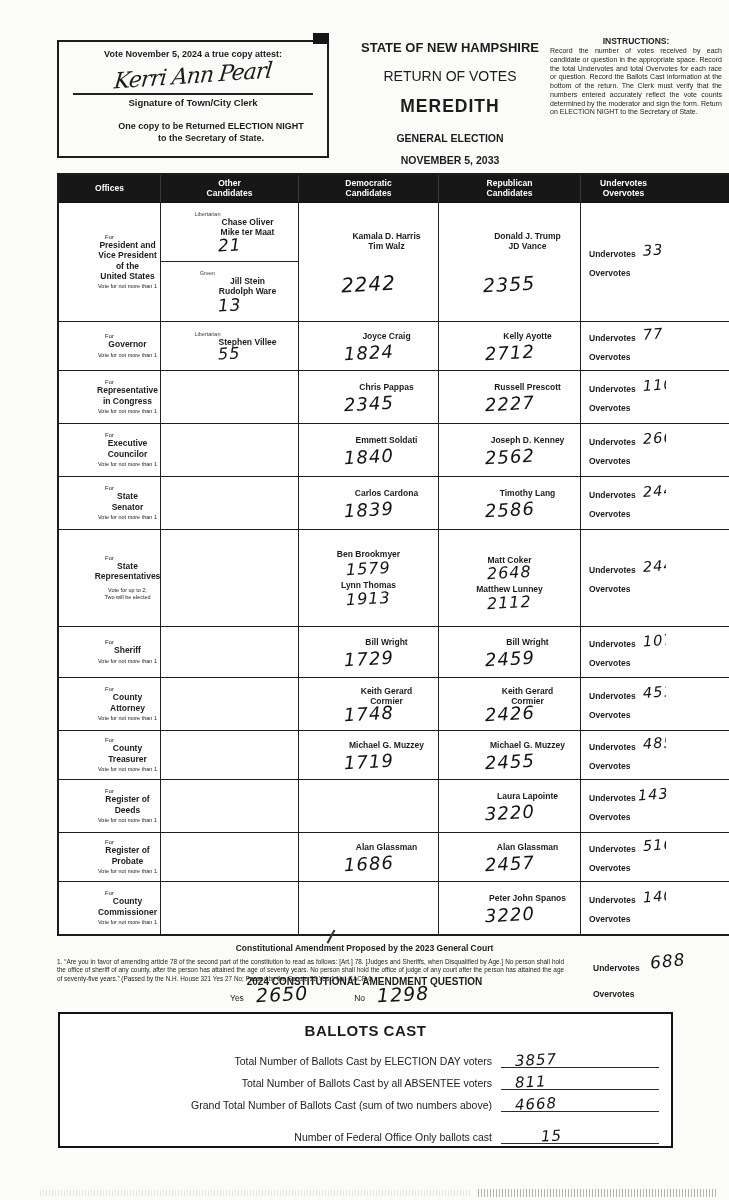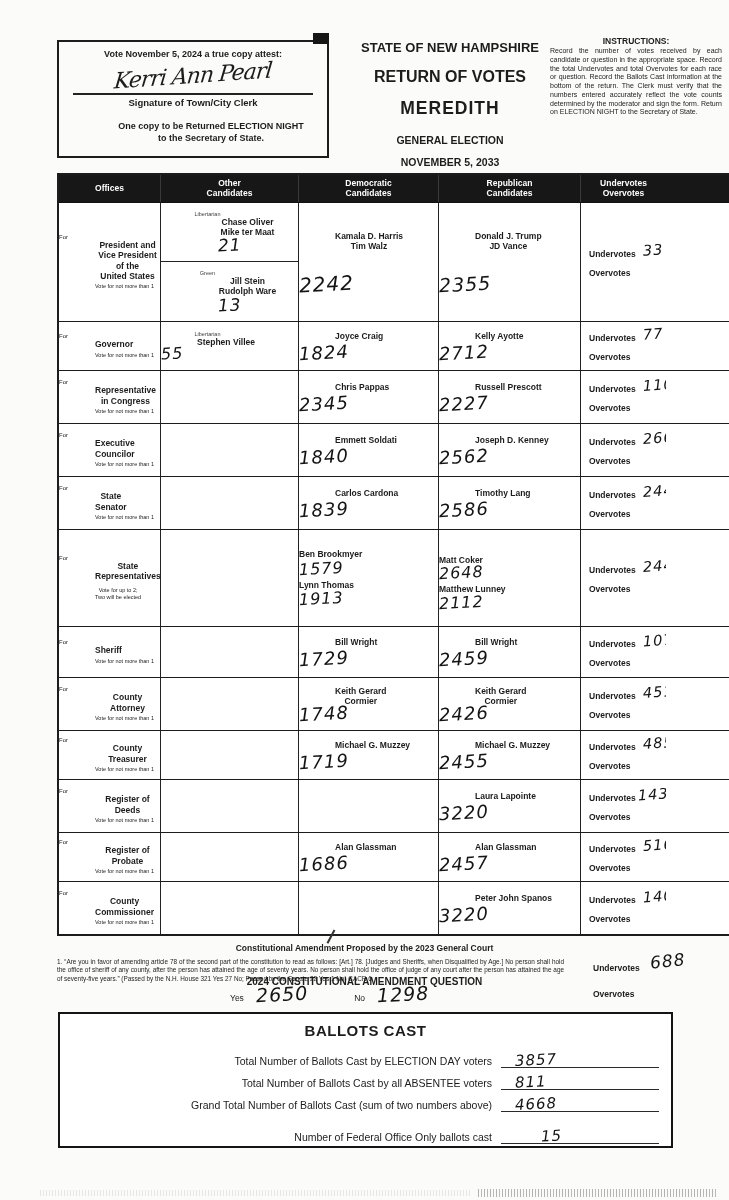--- a/index.html
+++ b/index.html
@@ -19,41 +19,41 @@
   .sig{font-family:"DejaVu Serif",serif;font-style:italic;font-size:22px;letter-spacing:-1px;
        display:inline-block;transform:rotate(-4deg) skewX(-10deg);line-height:30px;}
   .sig-label{font-size:9.5px;font-weight:bold;text-align:center;margin-top:2px;}
   .return-note{font-size:9px;font-weight:bold;text-align:center;margin-top:12px;line-height:1.35;}
 
   .artifact-square{left:313px;top:33px;width:16px;height:11px;background:#161616;}
 
   
   .center-head{left:352px;top:40px;width:196px;text-align:center;}
   .ch-state{font-size:13px;font-weight:bold;}
-  .ch-form{font-size:16px;font-weight:bold;margin-top:13px;}
+  .ch-form{font-size:14px;font-weight:normal;margin-top:13px;}
   .ch-town{font-size:17.5px;font-weight:bold;letter-spacing:1px;margin-top:12px;}
   .ch-elec{font-size:10.5px;font-weight:bold;margin-top:15px;}
   .ch-date{font-size:10.5px;font-weight:bold;margin-top:10px;}
 
   
   .instructions{left:550px;top:36px;width:172px;}
   .ins-title{font-size:8.5px;font-weight:bold;text-align:center;}
   .ins-body{font-size:7px;line-height:1.25;text-align:justify;margin-top:1px;}
 
   
   .vote-table{left:57px;top:173px;width:728px;border:2px solid #1c1c1c;box-sizing:border-box;background:#fff;}
   .trow,.thead{display:grid;grid-template-columns:102px 138px 140px 142px 85px;}
   .thead{height:27px;background:#171717;color:#fff;border-bottom:1px solid #111;}
   .hcell{display:flex;flex-direction:column;align-items:center;justify-content:center;
          font-size:8.5px;font-weight:bold;line-height:1.1;border-right:1px solid #3a3a3a;}
   .hcell:last-child{border-right:none;}
   .trow{border-bottom:1.5px solid #1c1c1c;}
   .trow:last-child{border-bottom:none;}
   .cell{border-right:1px solid #222;box-sizing:border-box;display:flex;flex-direction:column;
-        align-items:flex-start;justify-content:center;overflow:hidden;}
+        align-items:center;justify-content:center;overflow:hidden;}
   .cell:last-child{border-right:none;}
   .office .for{font-size:6px;}
   .office .otitle{font-size:8.5px;font-weight:bold;line-height:1.2;text-align:center;}
   .office .onote{font-size:5.5px;margin-top:2px;text-align:center;line-height:1.25;}
   .party{font-size:5.5px;color:#3d3d3d;align-self:center;transform:translateX(-22px);}
   .cname{font-size:8.5px;font-weight:bold;text-align:center;line-height:1.2;}
   .cval{font-size:18px;margin-top:3px;}
   .sub{width:100%;height:50%;box-sizing:border-box;display:flex;flex-direction:column;
        align-items:center;justify-content:center;}
   .sub.first{border-bottom:1px solid #222;}

